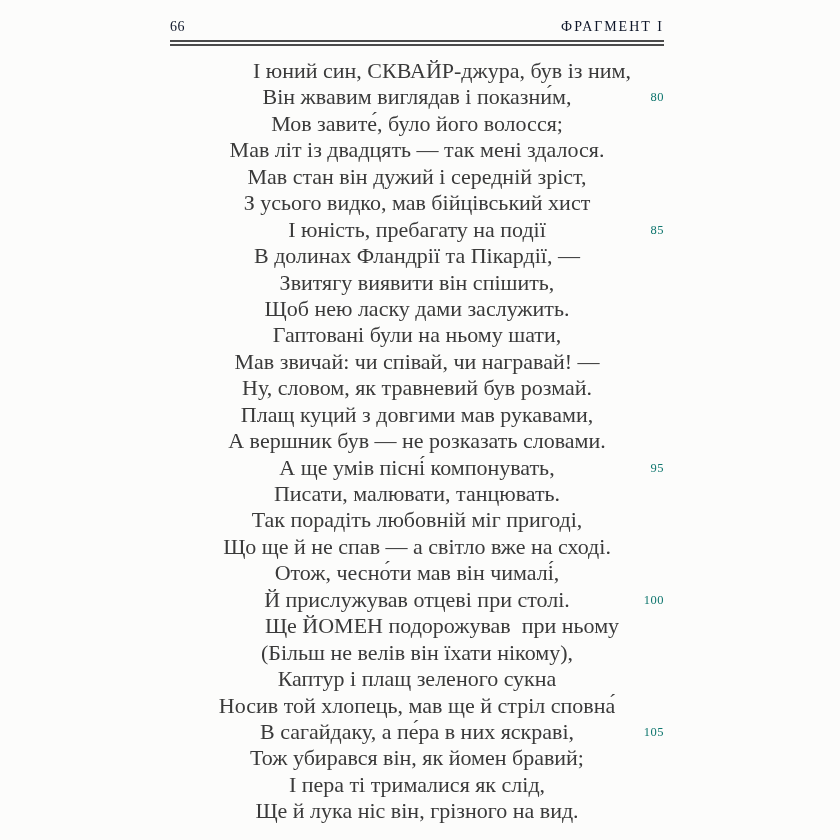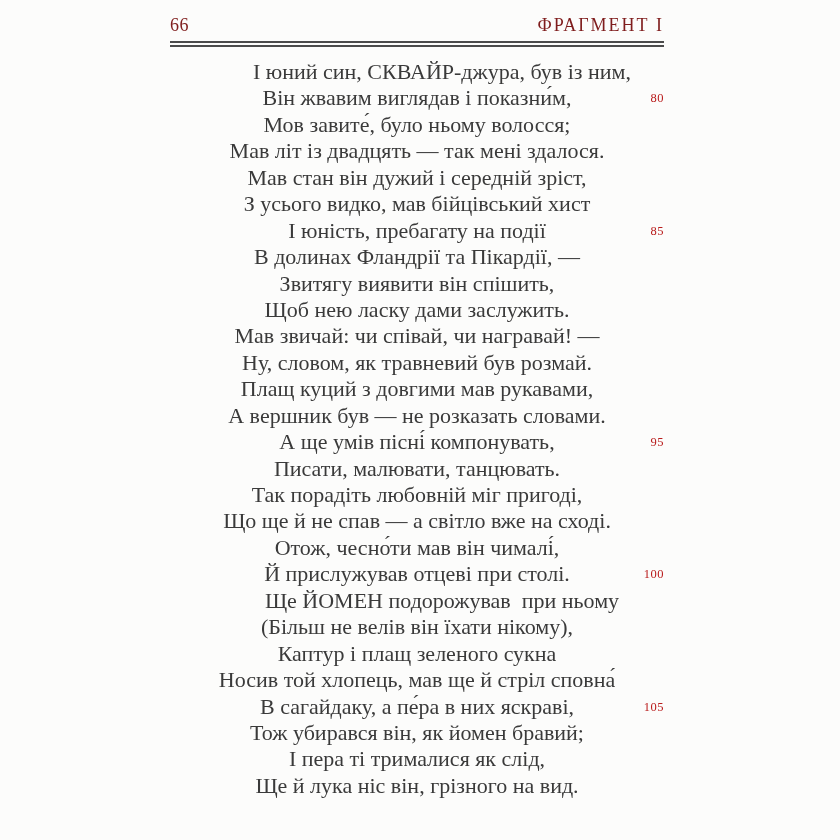--- a/index.html
+++ b/index.html
@@ -19,29 +19,30 @@
   .content {
     position: absolute;
     left: 170px;
     top: 0;
     width: 494px;
   }
   .running-header {
     display: flex;
     justify-content: space-between;
     align-items: baseline;
-    padding-top: 15px;
-    font-size: 18px;
-    color: #7f1d1d;
+    padding-top: 3px;
+    font-size: 14px;
+    color: #0f172a;
   }
   .page-number {
     letter-spacing: 0.5px;
   }
   .running-title {
     letter-spacing: 2px;
+    margin-top: 16px;
   }
   .double-rule {
     margin-top: 5px;
     height: 2px;
     border-top: 2px solid #4b4b4b;
     border-bottom: 2px solid #4b4b4b;
   }
   .poem {
     margin-top: 12px;
     text-align: center;
@@ -60,48 +61,49 @@
   .line-text {
     display: inline-block;
   }
   .line-num {
     position: absolute;
     right: 0;
     top: 0;
     height: 26.45px;
     line-height: 26.45px;
     font-size: 12.5px;
-    color: #b91c1c;
+    color: #0f766e;
     letter-spacing: 0.5px;
   }
 </style>
 </head>
 <body>
 
 <div class="page">
   <div class="content">
 
     <div class="running-header">
       <span class="page-number">66</span>
       <span class="running-title">ФРАГМЕНТ І</span>
     </div>
 
     <div class="double-rule"></div>
 
     <div class="poem">
       <div class="line indent"><span class="line-text">І юний син, СКВАЙР-джура, був із ним,</span><span class="line-num"></span></div>
       <div class="line"><span class="line-text">Він жвавим виглядав і показни́м,</span><span class="line-num">80</span></div>
-      <div class="line"><span class="line-text">Мов завите́, було ньому волосся;</span><span class="line-num"></span></div>
+      <div class="line"><span class="line-text">Мов завите́, було його волосся;</span><span class="line-num"></span></div>
       <div class="line"><span class="line-text">Мав літ із двадцять — так мені здалося.</span><span class="line-num"></span></div>
       <div class="line"><span class="line-text">Мав стан він дужий і середній зріст,</span><span class="line-num"></span></div>
       <div class="line"><span class="line-text">З усього видко, мав бійцівський хист</span><span class="line-num"></span></div>
       <div class="line"><span class="line-text">І юність, пребагату на події</span><span class="line-num">85</span></div>
       <div class="line"><span class="line-text">В долинах Фландрії та Пікардії, —</span><span class="line-num"></span></div>
       <div class="line"><span class="line-text">Звитягу виявити він спішить,</span><span class="line-num"></span></div>
       <div class="line"><span class="line-text">Щоб нею ласку дами заслужить.</span><span class="line-num"></span></div>
+      <div class="line"><span class="line-text">Гаптовані були на ньому шати,</span><span class="line-num"></span></div>
       <div class="line"><span class="line-text">Мав звичай: чи співай, чи награвай! —</span><span class="line-num"></span></div>
       <div class="line"><span class="line-text">Ну, словом, як травневий був розмай.</span><span class="line-num"></span></div>
       <div class="line"><span class="line-text">Плащ куций з довгими мав рукавами,</span><span class="line-num"></span></div>
       <div class="line"><span class="line-text">А вершник був — не розказать словами.</span><span class="line-num"></span></div>
       <div class="line"><span class="line-text">А ще умів пісні́ компонувать,</span><span class="line-num">95</span></div>
       <div class="line"><span class="line-text">Писати, малювати, танцювать.</span><span class="line-num"></span></div>
       <div class="line"><span class="line-text">Так порадіть любовній міг пригоді,</span><span class="line-num"></span></div>
       <div class="line"><span class="line-text">Що ще й не спав — а світло вже на сході.</span><span class="line-num"></span></div>
       <div class="line"><span class="line-text">Отож, чесно́ти мав він чималі́,</span><span class="line-num"></span></div>
       <div class="line"><span class="line-text">Й прислужував отцеві при столі.</span><span class="line-num">100</span></div>

